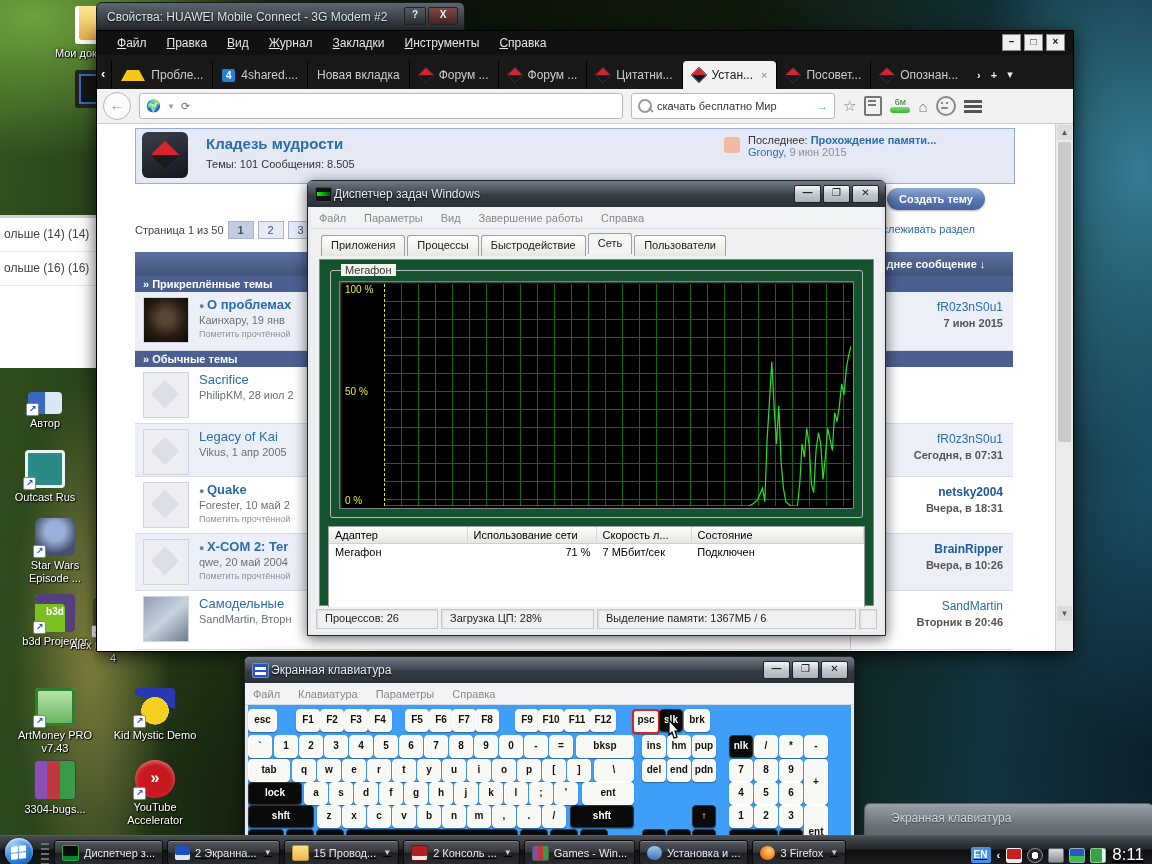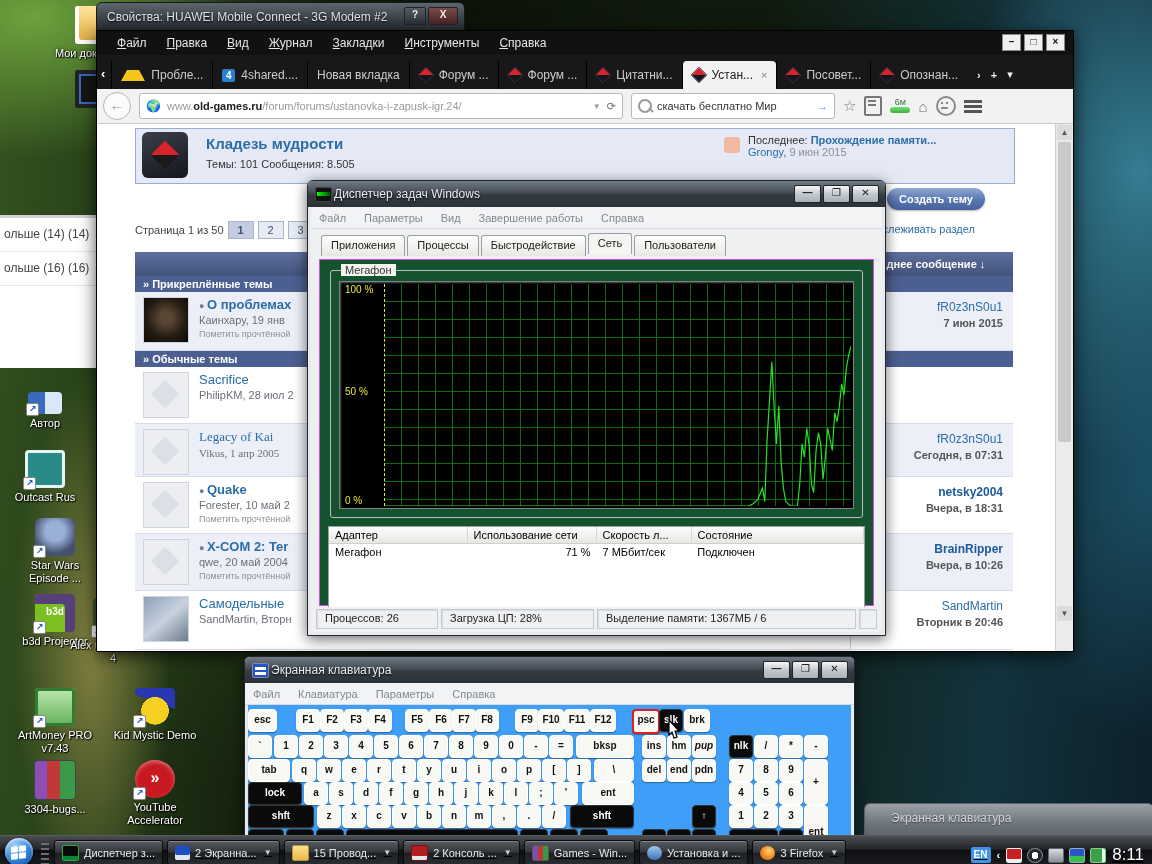--- a/index.html
+++ b/index.html
@@ -301,21 +301,20 @@
         <div class="tabctl">
           <span>›</span>
           <span>+</span>
           <span>▾</span>
         </div>
       </div>
     <div id="navbar">
       <div class="backb">←</div>
       <div class="urlbox">
         <span class="nico" style="font-size:12px">🌍</span>
-        <span class="ellip" style="flex:1"><span class="u1">www.</span><b>old-games.ru</b><span class="u1">/forum/forums/ustanovka-i-zapusk-igr.24/</span></span>
         <span style="color:#999;font-size:8px">▼</span>
         <span style="color:#777">⟳</span>
       </div>
       <div class="srchbox">
         <span style="width:10px;height:10px;border:2px solid #999;border-radius:50%;position:relative;flex:0 0 10px">
             <i style="position:absolute;left:8px;top:8px;width:6px;height:2px;background:#999;transform:rotate(45deg)"></i>
           </span>
         <span class="ellip" style="flex:1">скачать бесплатно Мир</span>
         <span style="color:#4a90d9;font-weight:bold">→</span>
       </div>
@@ -389,21 +388,21 @@
                   <div class="t-title ellip"><a class="flink">Sacrifice</a></div>
                   <div class="t-sub ellip">PhilipKM, 28 июл 2</div>
                 </div>
               </div>
             </div>
             <div class="throw" style="height: 52px; background: rgb(236, 239, 247);">
               <div class="th-left">
                 <div class="avtr">
                   <div class="dia"></div>
                 </div>
-                <div style="min-width: 0px; font-family: Liberation Serif, serif;">
+                <div style="min-width: 0px;">
                   <div class="t-title ellip"><a class="flink">Legacy of Kai</a></div>
                   <div class="t-sub ellip">Vikus, 1 апр 2005</div>
                 </div>
               </div>
               <div class="th-right">
                 <div class="lu">fR0z3nS0u1</div>
                 <div class="ld">Сегодня, в 07:31</div>
               </div>
             </div>
             <div class="throw" style="height: 56px; background: rgb(255, 255, 255);">
@@ -572,21 +571,21 @@
         <div class="key" style="left: 151px; top: 30px; width: 22px;">6</div>
         <div class="key" style="left: 176px; top: 30px; width: 22px;">7</div>
         <div class="key" style="left: 201px; top: 30px; width: 22px;">8</div>
         <div class="key" style="left: 226px; top: 30px; width: 22px;">9</div>
         <div class="key" style="left: 251px; top: 30px; width: 22px;">0</div>
         <div class="key" style="left: 276px; top: 30px; width: 22px;">-</div>
         <div class="key" style="left: 301px; top: 30px; width: 22px;">=</div>
         <div class="key" style="left: 328px; top: 30px; width: 56px;">bksp</div>
         <div class="key" style="left: 394px; top: 30px; width: 22px;">ins</div>
         <div class="key" style="left: 419px; top: 30px; width: 22px;">hm</div>
-        <div class="key" style="left: 444px; top: 30px; width: 22px; font-style: italic;">pup</div>
+        <div class="key" style="left: 444px; top: 30px; width: 22px;">pup</div>
         <div class="key dark" style="left: 481px; top: 30px; width: 22px;">nlk</div>
         <div class="key" style="left: 506px; top: 30px; width: 22px;">/</div>
         <div class="key" style="left: 531px; top: 30px; width: 22px;">*</div>
         <div class="key" style="left: 556px; top: 30px; width: 22px;">-</div>
         <div class="key" style="left: 0px; top: 54px; width: 40px;">tab</div>
         <div class="key" style="left: 44px; top: 54px; width: 22px;">q</div>
         <div class="key" style="left: 69px; top: 54px; width: 22px;">w</div>
         <div class="key" style="left: 94px; top: 54px; width: 22px;">e</div>
         <div class="key" style="left: 119px; top: 54px; width: 22px;">r</div>
         <div class="key" style="left: 144px; top: 54px; width: 22px;">t</div>

